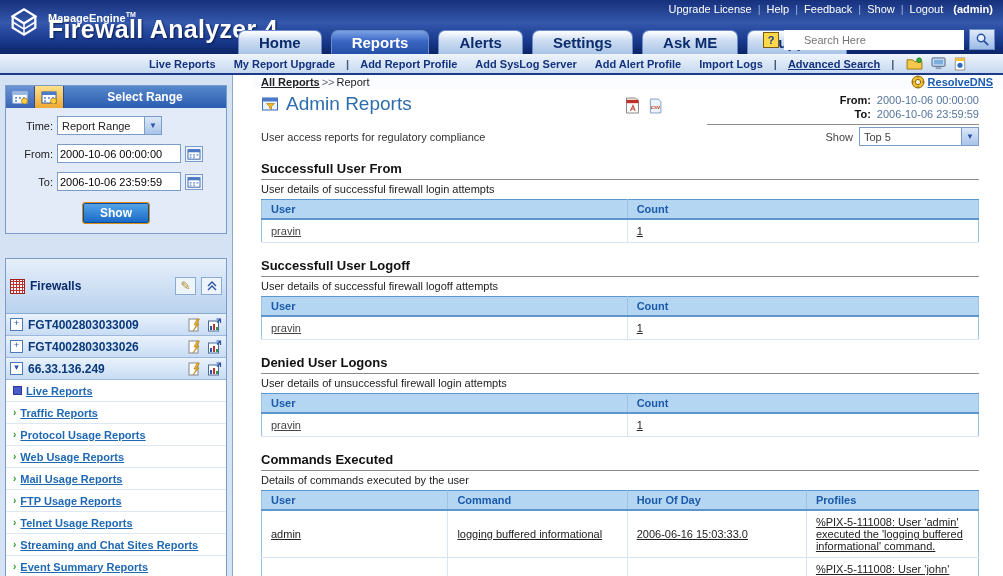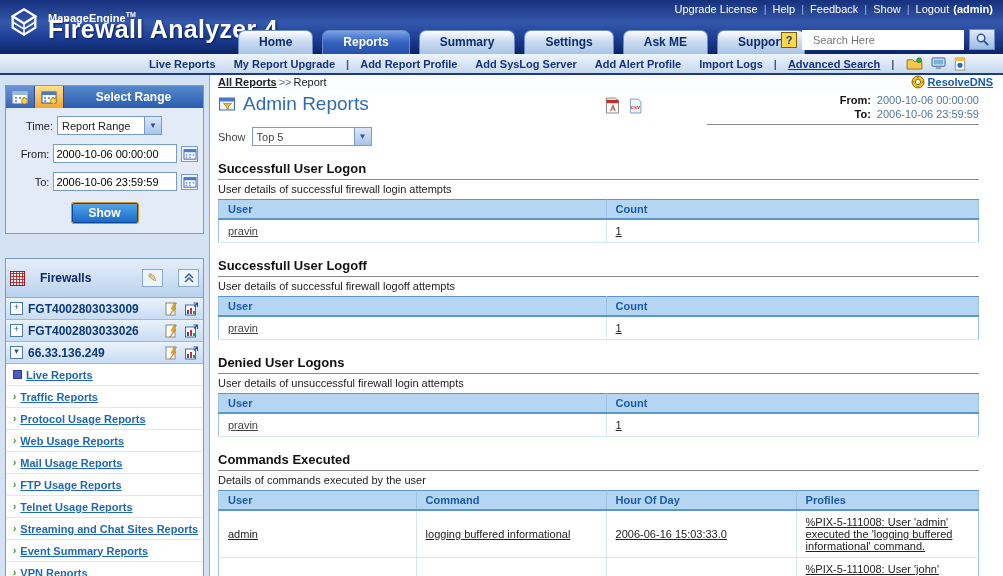--- a/index.html
+++ b/index.html
@@ -4,53 +4,53 @@
 <style>
   html,body{margin:0;padding:0;}
   body{width:1003px;height:576px;overflow:hidden;position:relative;background:#fff;
        font-family:"Liberation Sans",sans-serif;font-size:11px;color:#222;}
   
   .hdr{height:54px;position:relative;
        background:linear-gradient(180deg,#16307c 0%,#3458ac 42%,#1a3a8e 75%,#0c2468 100%);}
   .util{position:absolute;top:3px;right:10px;color:#fff;}
   .ulink{color:#fff;cursor:pointer;margin:0 4px;}
   .usep{color:#9ab0dc;margin:0 2px;}
-  .uuser{font-weight:bold;margin-left:0;}
+  .uuser{font-weight:bold;margin-left:6px;}
   .logo{position:absolute;left:6px;top:5px;display:flex;align-items:center;gap:6px;color:#fff;}
   .logo .cube{width:36px;height:34px;}
   .brandline{line-height:12px;font-weight:bold;}
   .brand-sm{font-size:11px;}
   .brand-sm sup{font-size:7px;}
   .brand-lg{font-size:25px;letter-spacing:.3px;text-shadow:1px 1px 2px #081c50;}
   .tabs{position:absolute;left:238px;bottom:0;display:flex;align-items:flex-end;}
-  .tab{height:23px;line-height:23px;padding:0 20px;margin-right:9px;font-weight:bold;font-size:12px;
+  .tab{height:23px;line-height:23px;padding:0 20px;margin-right:9px;font-weight:bold;font-size:15px;
        color:#0c2c6e;background:linear-gradient(180deg,#ffffff 0%,#cfdef2 40%,#a8c4e6 100%);
        border:1px solid #6a8cc8;border-bottom:none;border-radius:7px 7px 0 0;cursor:pointer;}
   .tab.active{color:#fff;background:linear-gradient(180deg,#7aa2e4 0%,#3a66c4 45%,#2450a8 100%);}
   .searchbox{position:absolute;right:8px;bottom:4px;display:flex;align-items:center;gap:5px;}
   .qicon{width:14px;height:14px;background:#ffd84a;border:1px solid #7a5c08;color:#1a3a9a;
          font-weight:bold;font-size:11px;text-align:center;line-height:14px;cursor:pointer;}
-  .searchinput{width:140px;height:16px;border:1px solid #fff;font-size:11px;padding:1px 10px;
+  .searchinput{width:140px;height:16px;border:1px solid #fff;font-size:11px;padding:1px 19px;
          font-family:"Liberation Sans",sans-serif;color:#444;}
   .searchbtn{width:24px;height:19px;border:1px solid #6a8cc8;cursor:pointer;
          background:linear-gradient(180deg,#dfeafa,#9cbbe4);display:flex;align-items:center;justify-content:center;}
   
   .nav2{height:19px;display:flex;align-items:center;padding-left:140px;
         background:linear-gradient(180deg,#eef4fc 0%,#c6d9ef 100%);
         border-bottom:2px solid #1d3a8a;font-weight:bold;color:#14327e;}
   .n2link{margin:0 9px;cursor:pointer;white-space:nowrap;}
   .n2link.u{text-decoration:underline;}
   .n2sep{color:#44597a;margin:0 2px;}
   .n2icons{display:flex;align-items:center;gap:8px;margin-left:10px;}
   .n2icons span{cursor:pointer;display:inline-flex;}
   
   .content{display:flex;height:501px;}
-  .sidebar{width:210px;box-sizing:border-box;background:#d4e2f4;border-right:1px solid #8aaad0;
+  .sidebar{width:233px;box-sizing:border-box;background:#d4e2f4;border-right:1px solid #8aaad0;
            padding:10px 5px 0 5px;overflow:hidden;}
-  .main{flex:1;background:#fff;overflow:hidden;display:flex;flex-direction:column;}
+  .main{flex:1;background:#fff;overflow:hidden;display:flex;flex-direction:column;margin-left:20px;}
   
   .panel{border:1px solid #7a9cc8;}
   .sr-head{display:flex;height:22px;}
   .sr-tab{width:28px;display:flex;align-items:center;justify-content:center;cursor:pointer;
           background:linear-gradient(180deg,#6a94d4,#3a64b4);border-right:1px solid #2a4a94;}
   .sr-tab.active{background:linear-gradient(180deg,#ffe08a,#f0a830);}
   .sr-title{flex:1;background:linear-gradient(180deg,#5688cc,#2a5cb0);color:#fff;font-weight:bold;
           font-size:12px;text-align:center;line-height:22px;}
   .sr-body{background:#e2ebf7;padding:8px 5px 10px 5px;}
   .sr-row{display:flex;align-items:center;margin-bottom:9px;}
@@ -62,21 +62,21 @@
   .selbox{display:flex;align-items:center;border:1px solid #7a9cc8;background:#fff;height:17px;cursor:pointer;}
   .selbox .seltxt{padding:0 4px;min-width:78px;}
   .selarrow{width:16px;height:17px;background:linear-gradient(180deg,#dce8f8,#a8c4e8);
           border-left:1px solid #7a9cc8;color:#2a52a8;font-size:8px;text-align:center;line-height:17px;}
   .showrow{text-align:center;margin-top:12px;}
   .showbtn{background:linear-gradient(180deg,#54a4e8 0%,#1a6ac8 100%);color:#fff;font-weight:bold;
           font-size:12px;border:1px solid #0a4a9a;box-shadow:0 0 0 1px #d89018;border-radius:2px;
           padding:2px 16px;cursor:pointer;font-family:"Liberation Sans",sans-serif;}
   
   .fw-panel{margin-top:24px;background:#fff;}
-  .fw-head{height:22px;display:flex;align-items:center;gap:15px;padding:8px 4px;
+  .fw-head{height:22px;display:flex;align-items:center;gap:5px;padding:16px 4px;
            background:linear-gradient(180deg,#e6effb,#b9d2ee);border-bottom:1px solid #8aaad0;}
   .fw-grid{width:13px;height:13px;border:1px solid #a02020;background-color:#fff;
            background-image:repeating-linear-gradient(0deg,transparent 0 2px,#c03030 2px 3px),
                             repeating-linear-gradient(90deg,transparent 0 2px,#c03030 2px 3px);}
   .fw-title{flex:1;font-weight:bold;font-size:12px;color:#0a2a6a;}
   .fw-btn{width:19px;height:16px;border:1px solid #8aaad0;background:#eef4fc;display:flex;
           align-items:center;justify-content:center;cursor:pointer;}
   .pencil{color:#b08820;font-size:12px;line-height:12px;}
   .dev-row{height:21px;display:flex;align-items:center;gap:5px;padding:0 4px;
            background:linear-gradient(180deg,#eaf2fc,#c8dcf4);border-bottom:1px solid #9cb8dc;}
@@ -137,21 +137,21 @@
     </svg>
     <div class="brandline">
       <div class="brand-sm"><span>ManageEngine</span><sup>TM</sup></div>
       <div class="brand-lg">Firewall Analyzer 4</div>
     </div>
   </div>
   <div class="util"><span class="ulink">Upgrade License</span><span class="usep">|</span><span class="ulink">Help</span><span class="usep">|</span><span class="ulink">Feedback</span><span class="usep">|</span><span class="ulink">Show</span><span class="usep">|</span><span class="ulink">Logout</span><span class="uuser">(admin)</span></div>
   <div class="tabs">
       <div class="tab">Home</div>
       <div class="tab active">Reports</div>
-      <div class="tab">Summary</div>
+      <div class="tab">Alerts</div>
       <div class="tab">Settings</div>
       <div class="tab">Ask ME</div>
       <div class="tab">Support</div>
     </div>
   <div class="searchbox">
     <div class="qicon">?</div>
     <input class="searchinput" type="text" placeholder="Search Here" style="">
     <div class="searchbtn">
       <svg width="15" height="15" viewBox="0 0 16 16">
         <circle cx="6.5" cy="6.5" r="4" fill="#e8f0fa" stroke="#2a52a8" stroke-width="1.6"></circle>
@@ -428,32 +428,33 @@
               </div>
             <div class="rangerow">
                 <span class="rangelbl">To:</span>
                 <span class="rangeval">2006-10-06  23:59:59</span>
               </div>
           </div>
         </div>
       </div>
 
       <div class="subrow">
+        <span class="subtitle">User access reports for regulatory compliance</span>
         <span class="showsel">
           <span>Show</span>
           <span class="selbox" style="width:118px;">
             <span class="seltxt" style="flex:1;">Top 5</span>
             <span class="selarrow">▼</span>
           </span>
         </span>
       </div>
 
       <div id="sections">
           <div class="section">
-            <div class="sec-head">Successfull User Logon</div>
+            <div class="sec-head">Successfull User From</div>
             <div class="sec-cap">User details of successful firewall login attempts</div>
             <table class="rep">
               <colgroup>
                 <col style="width:51%">
                 <col style="width:49%">
               </colgroup>
               <thead>
                 <tr>
                   <th>User</th>
                   <th>Count</th>

